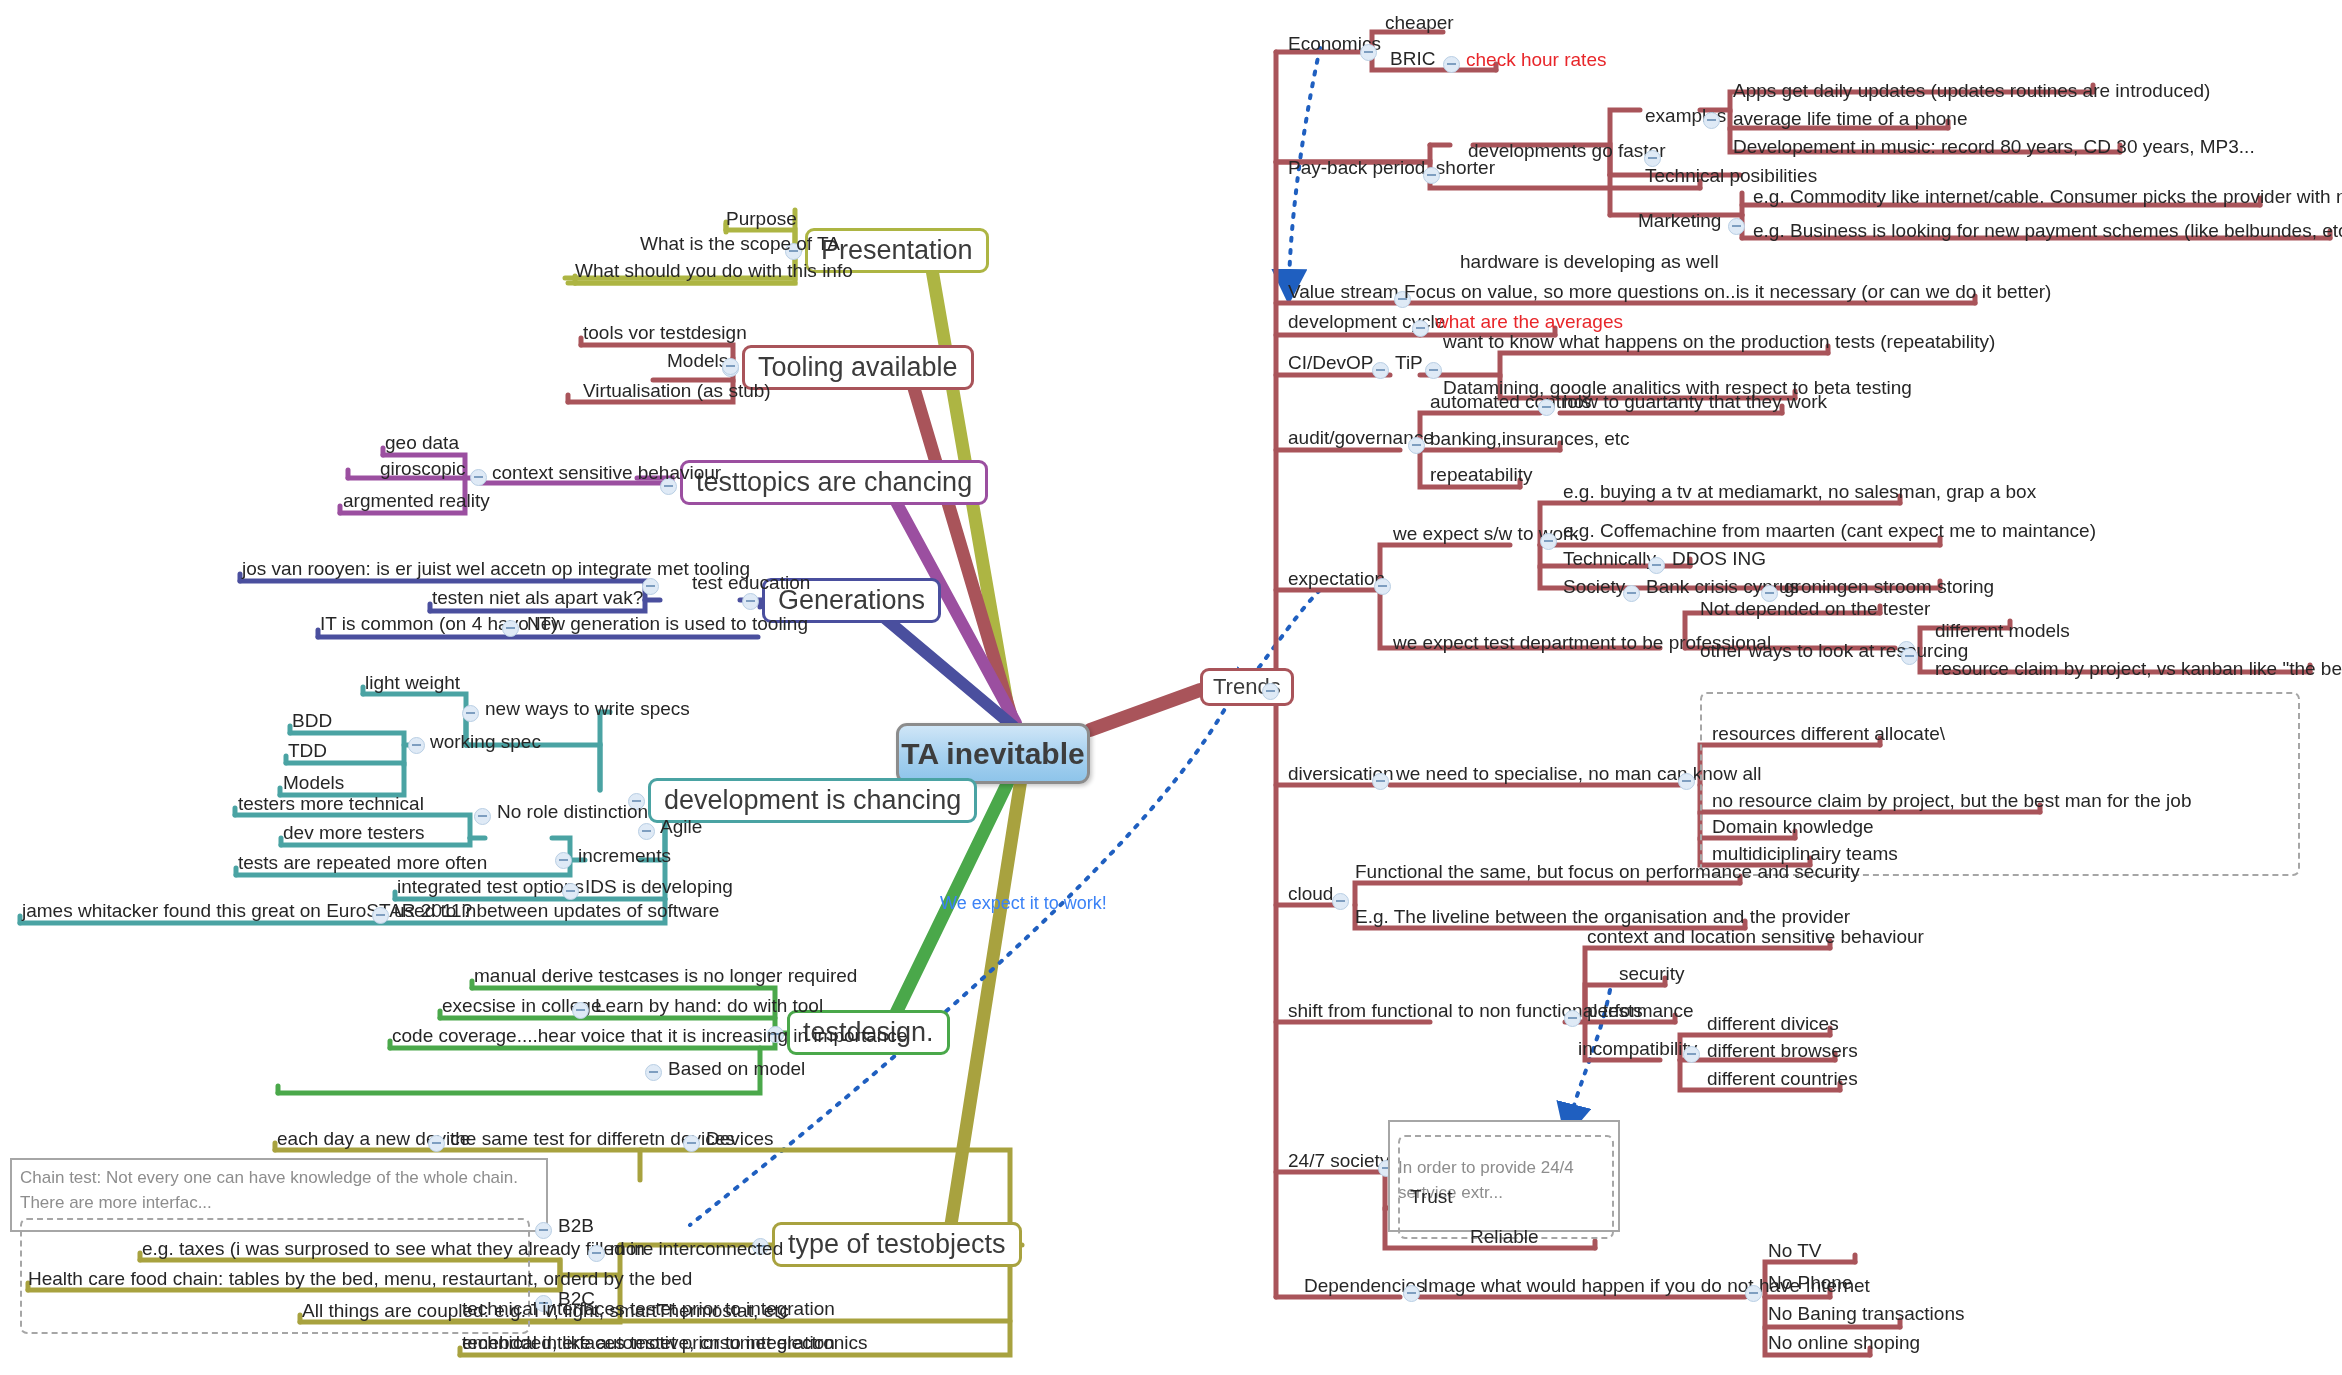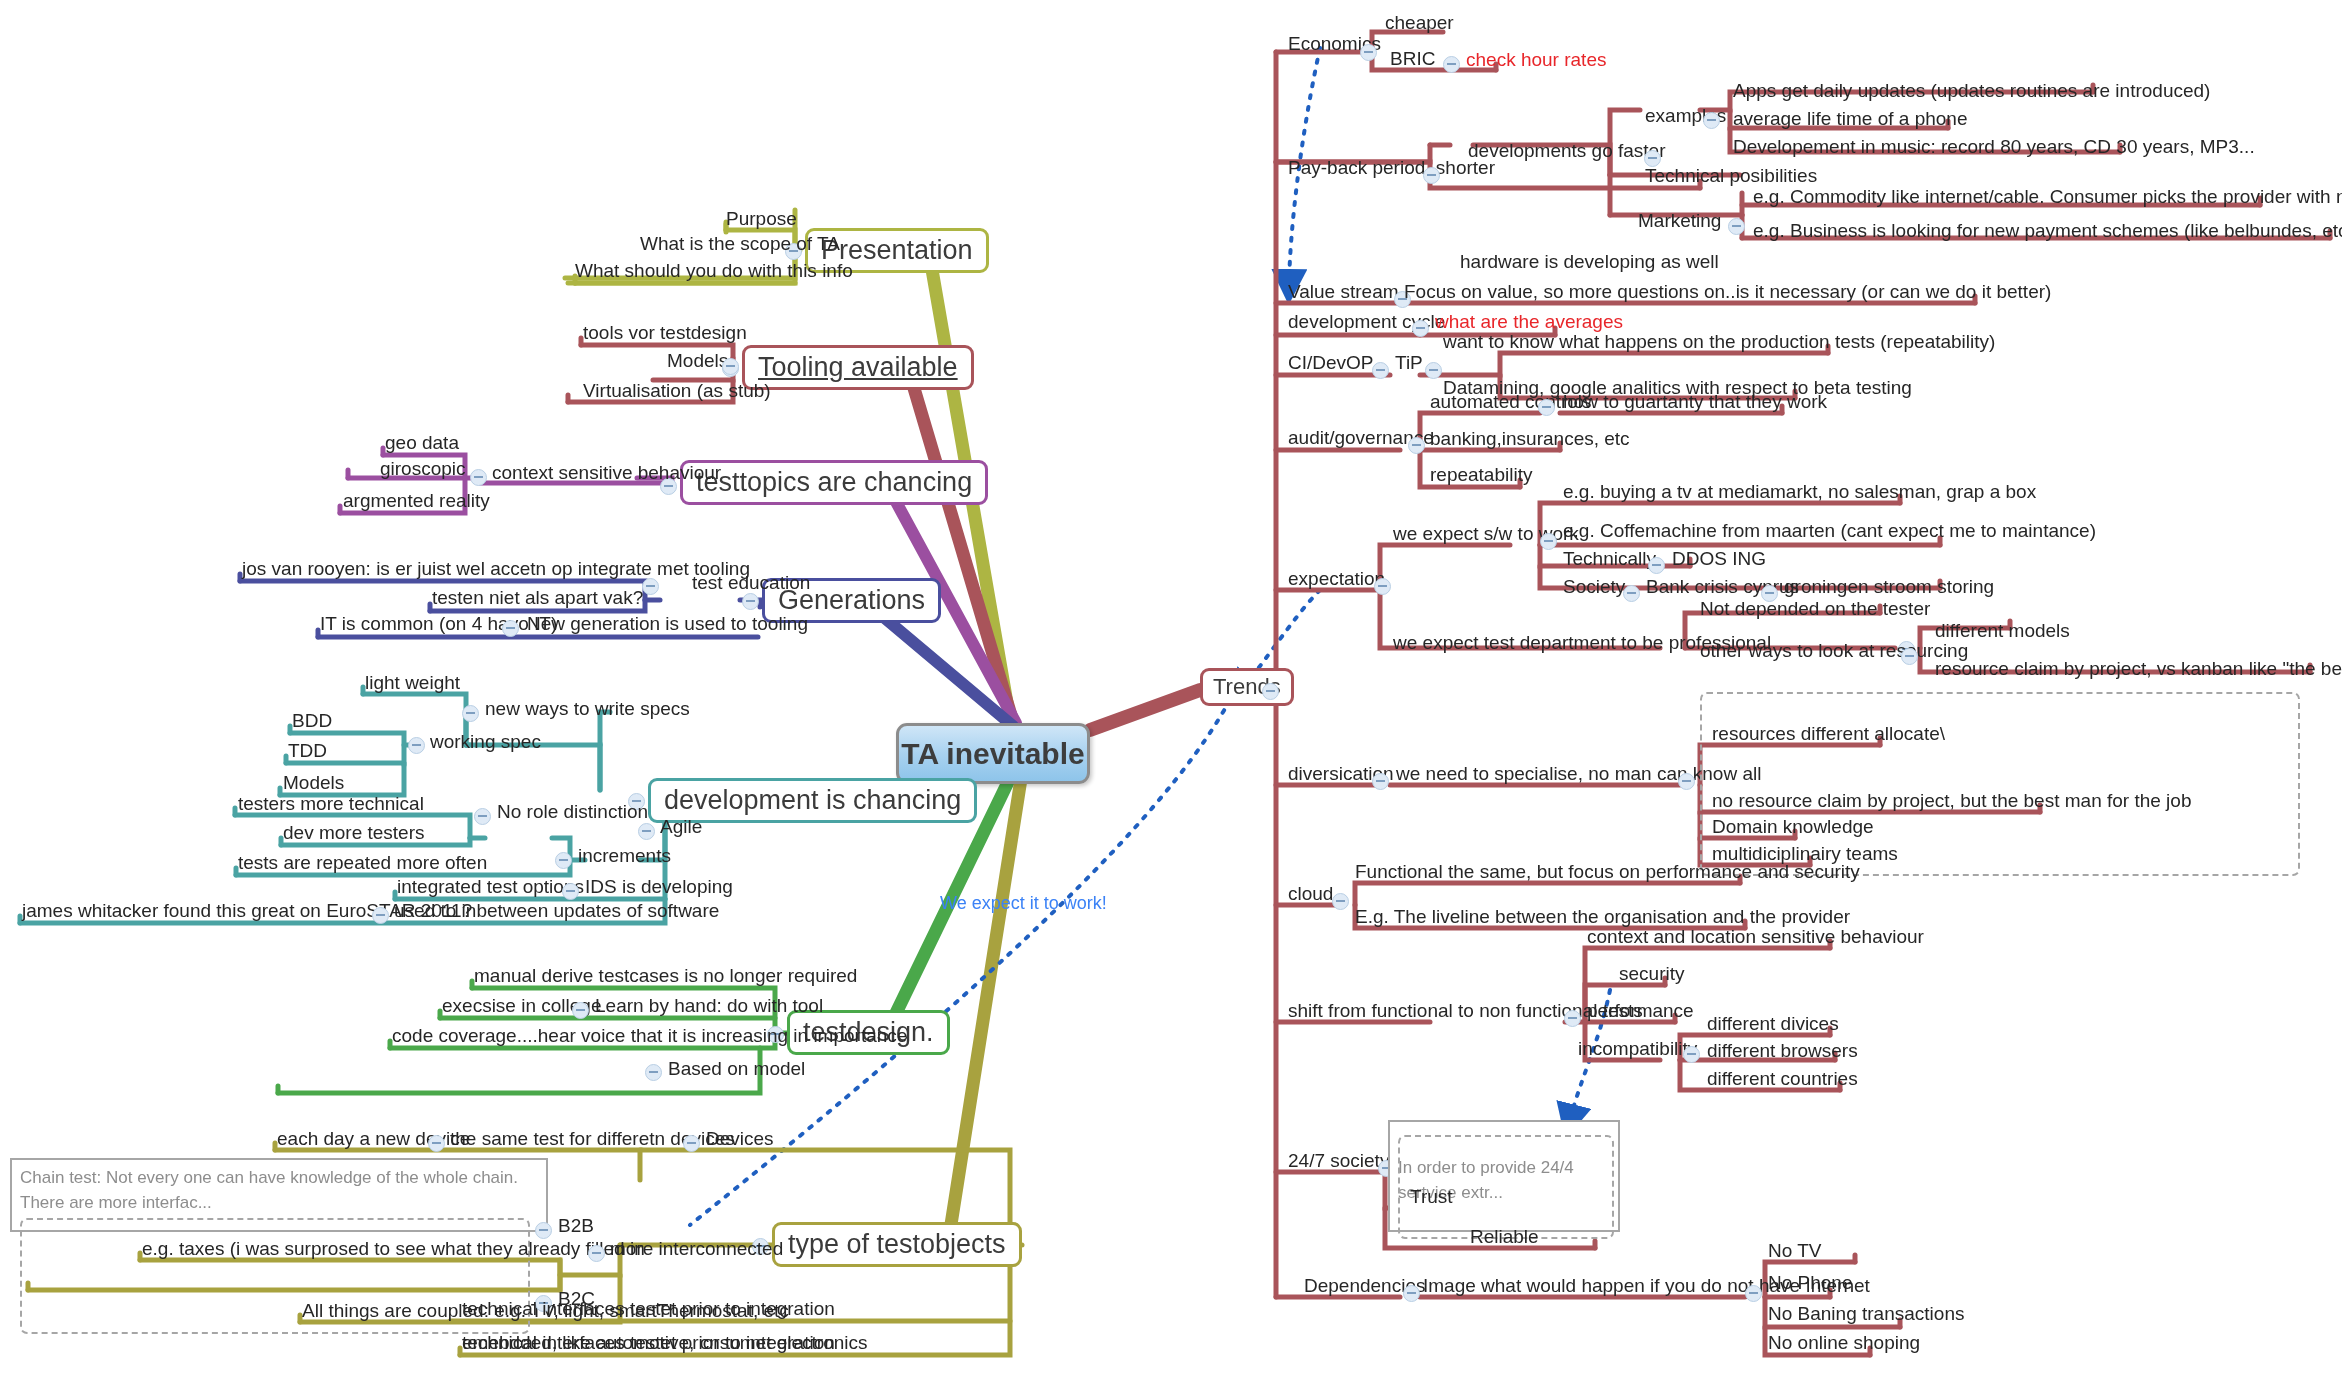--- a/index.html
+++ b/index.html
@@ -312,21 +312,21 @@
 </svg>
 
 <div class="central">
   <span>TA inevitable</span>
 </div>
 <div class="tagline" style="left:940px;top:893px;">We expect it to work!</div>
 
 <div class="topic" style="left:805px;top:228px;border-color:#adb543;"><span>Presentation</span></div>
 <div class="bub" style="left:785px;top:243px;"></div>
 
-<div class="topic" style="left:742px;top:345px;border-color:#a9545a;text-decoration:underline;"><span>Tooling available</span></div>
+<div class="topic" style="left:742px;top:345px;border-color:#a9545a;"><span>Tooling available</span></div>
 <div class="bub" style="left:722px;top:360px;"></div>
 
 <div class="topic" style="left:680px;top:460px;border-color:#9b4fa0;"><span>testtopics are chancing</span></div>
 <div class="bub" style="left:660px;top:478px;"></div>
 
 <div class="topic" style="left:762px;top:578px;border-color:#4a4f9e;"><span>Generations</span></div>
 <div class="bub" style="left:742px;top:593px;"></div>
 
 <div class="topic" style="left:648px;top:778px;border-color:#4aa3a3;"><span>development is chancing</span></div>
 <div class="bub" style="left:628px;top:793px;"></div>
@@ -400,20 +400,21 @@
 <div class="n" style="left:277px;top:1128px;">each day a new device</div>
 <div class="bub" style="left:428px;top:1135px;"></div>
 <div class="n" style="left:450px;top:1128px;">the same test for differetn devices</div>
 <div class="bub" style="left:683px;top:1135px;"></div>
 <div class="n" style="left:706px;top:1128px;">Devices</div>
 
 <div class="note" style="left:10px;top:1158px;width:518px;height:58px;"><span>Chain test: Not every one can have knowledge of the whole chain. There are more interfac...</span></div>
 <div class="dashbox" style="left:20px;top:1218px;width:506px;height:112px;"></div>
 
 <div class="n" style="left:142px;top:1238px;">e.g. taxes (i was surprosed to see what they already filled in</div>
+<div class="n" style="left:28px;top:1268px;">Health care food chain: tables by the bed, menu, restaurtant, orderd by the bed</div>
 <div class="bub" style="left:535px;top:1222px;"></div>
 <div class="n" style="left:558px;top:1215px;">B2B</div>
 <div class="n" style="left:302px;top:1300px;">All things are coupled: e.g. TV, light, smartThermostat, etc</div>
 <div class="bub" style="left:535px;top:1295px;"></div>
 <div class="n" style="left:558px;top:1288px;">B2C</div>
 <div class="bub" style="left:588px;top:1245px;"></div>
 <div class="n" style="left:610px;top:1238px;">more interconnected</div>
 <div class="n" style="left:462px;top:1332px;">technical interfaces testet prior to integration</div>
 
 <div class="n" style="left:462px;top:1298px;">technical interfaces testet prior to integration</div>

